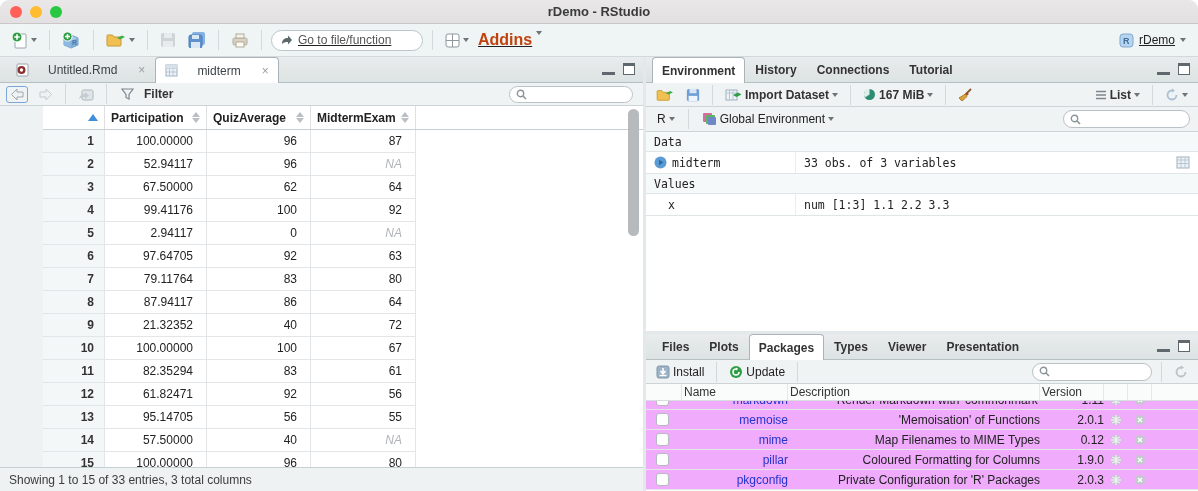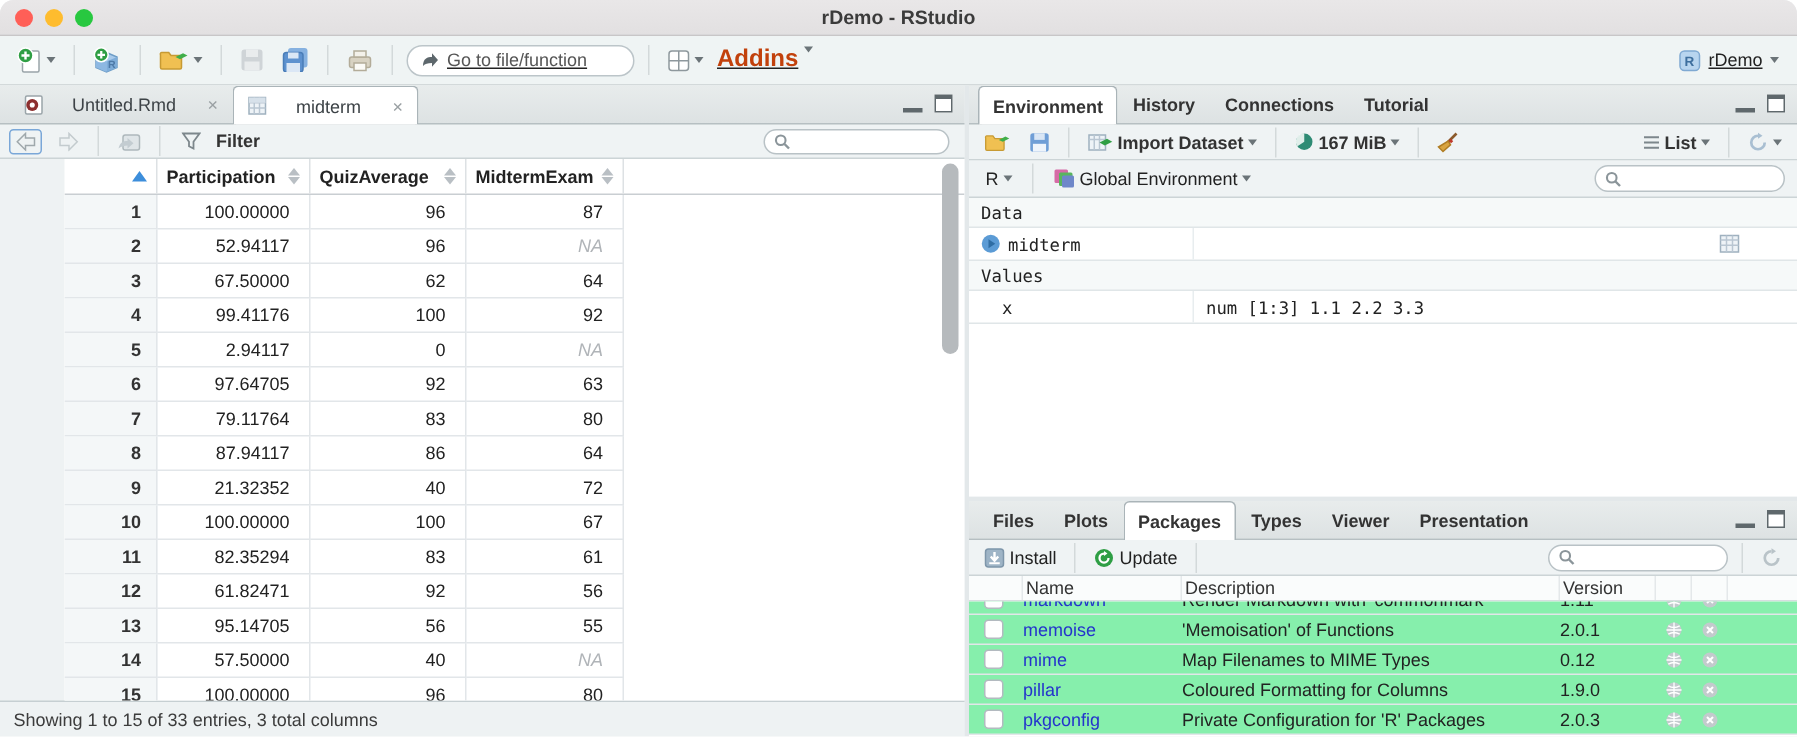--- a/index.html
+++ b/index.html
@@ -101,21 +101,21 @@
   .env-item .nm.indent { padding-left:22px; }
 
   
   .pkg-head { height:17px; flex:0 0 17px; display:grid; grid-template-columns:36px 106px 252px 64px 24px 24px 1fr;
               background:#fafcfc; border-bottom:1px solid #d8dde0; align-items:center; font-size:12px; color:#333; }
   .pkg-head > div { padding-left:2px; border-right:1px solid #e4e8ea; height:100%; display:flex; align-items:center; }
   .pkg-head > div:last-child { border-right:none; }
   .pkg-body { flex:1; overflow:hidden; background:#fff; }
   .pkg-rows { margin-top:-11px; }
   .pkg-row { height:20px; display:grid; grid-template-columns:36px 106px 252px 64px 24px 24px 1fr;
-             align-items:center; border-bottom:1px solid #e2e6e9; background:#86efac; }
+             align-items:center; border-bottom:1px solid #e2e6e9; background:#f0abfc;text-align:right; }
   .pkg-row .cb { width:13px; height:13px; border:1px solid #b3bac0; border-radius:3px; background:#fff; margin-left:10px; }
   .pkg-link { color:#2433cc; }
   .icon-cell { display:flex; align-items:center; justify-content:center; }
   svg { display:block; }
 </style>
 </head>
 <body>
 
 <div class="window">
 
@@ -561,20 +561,21 @@
         <div class="env-content" id="env-content">
             <div class="env-section">Data</div>
             <div class="env-item">
               <div class="nm">
                 <svg width="13" height="13" viewBox="0 0 13 13">
                   <circle cx="6.5" cy="6.5" r="6" fill="#5b9bd5"></circle>
                   <path d="M5 3.5 L9.5 6.5 5 9.5z" fill="#2e6da4"></path>
                 </svg>
                 <span>midterm</span>
               </div>
+              <div class="vl">33 obs. of 3 variables</div>
               <div class="tl">
                 <svg width="14" height="13" viewBox="0 0 14 13">
                   <rect x="1" y="1" width="12" height="11" fill="#eef3f7" stroke="#9fb1bf"></rect>
                   <path d="M1 4h12M1 7.5h12M5 1v11M9 1v11" stroke="#b9c6d2"></path>
                 </svg>
               </div>
             </div>
             <div class="env-section">Values</div>
             <div class="env-item">
               <div class="nm indent">

